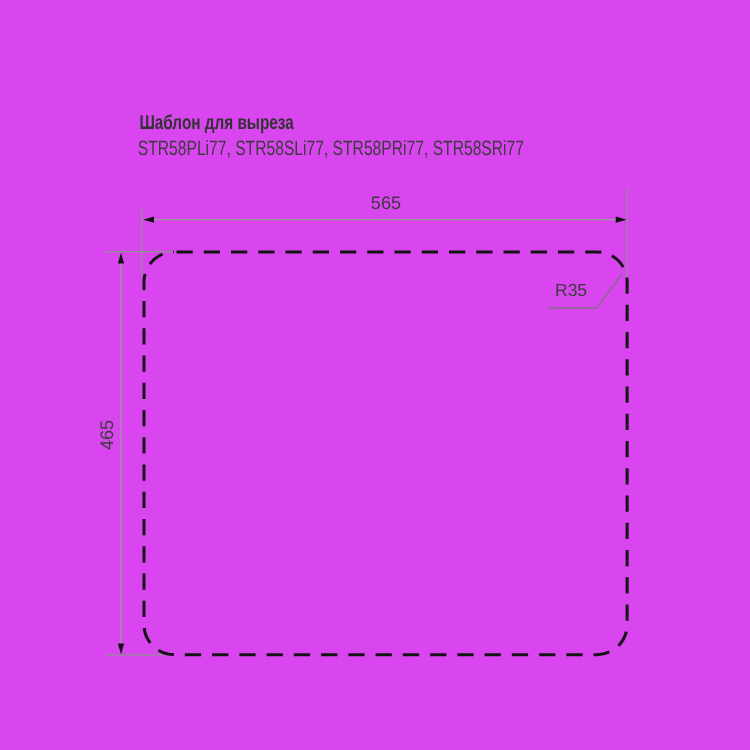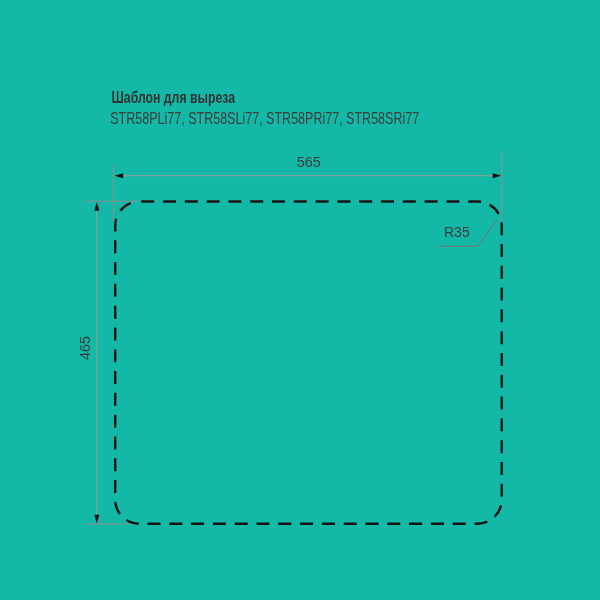--- a/index.html
+++ b/index.html
@@ -1,16 +1,16 @@
 <!DOCTYPE html>
 <html><head>
 <meta charset="utf-8">
 <style>
   html,body{margin:0;padding:0;background:#ffffff;}
-  .page{position:relative;width:600px;height:600px;background:#14b8a6;overflow:hidden;}
+  .page{position:relative;width:600px;height:600px;background:#d946ef;overflow:hidden;}
   svg text{font-family:"Liberation Sans",sans-serif;}
 </style>
 </head>
 <body>
 <div class="page">
 <svg width="600" height="600" viewBox="0 0 600 600" xmlns="http://www.w3.org/2000/svg">
 
   <text x="111.5" y="102.9" font-size="16" font-weight="bold" fill="#333333" textLength="123.5" lengthAdjust="spacingAndGlyphs">Шаблон для выреза</text>
 
   <text x="110.2" y="124.3" font-size="16.5" fill="#3c3c3c" textLength="309" lengthAdjust="spacingAndGlyphs">STR58PLi77, STR58SLi77, STR58PRi77, STR58SRi77</text>

